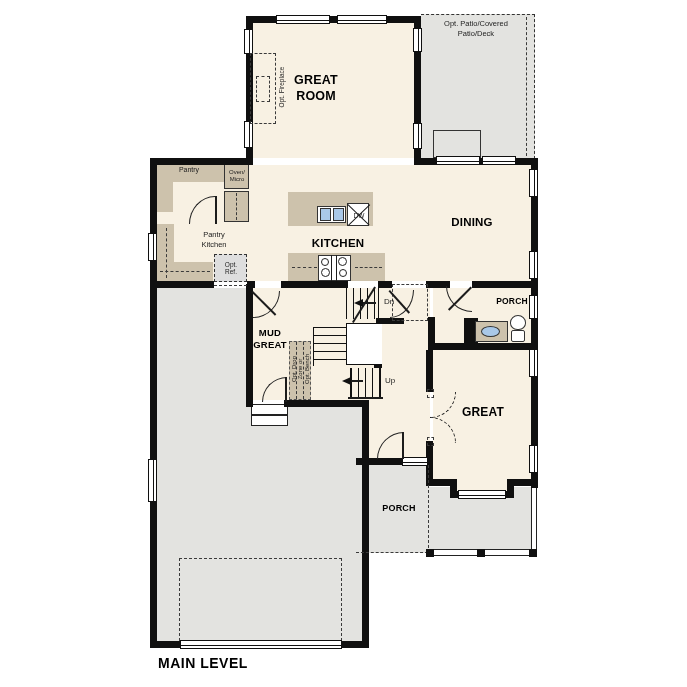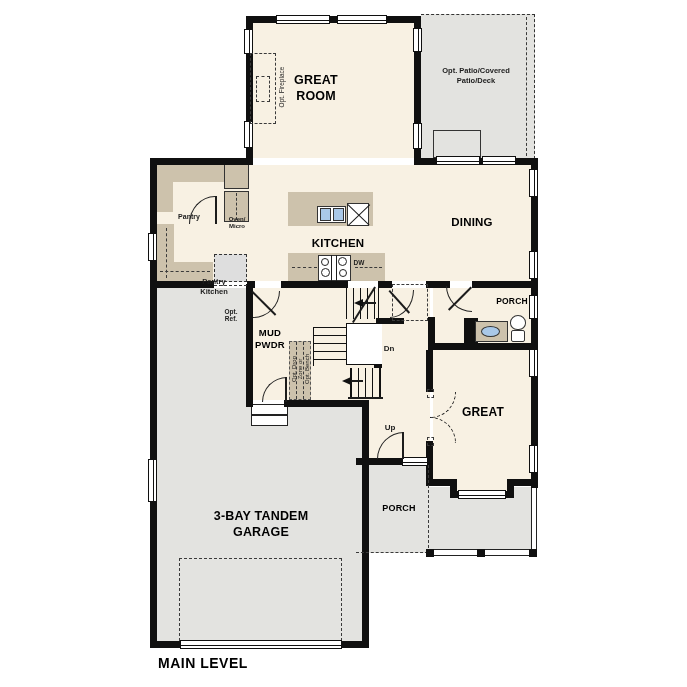--- a/index.html
+++ b/index.html
@@ -16,21 +16,21 @@
   .el{position:absolute;box-sizing:border-box;}
   .f-cream{background:var(--floor-cream);}
   .f-gray{background:var(--exterior-gray);}
   .f-tan{background:var(--cabinet-tan);}
   .w{background:var(--wall-black);}
   .wh,.wv{background:#fff;border:1px solid var(--wall-black);}
   .wh::after{content:"";position:absolute;left:-1px;right:-1px;top:50%;height:1px;background:var(--wall-black);}
   .wv::after{content:"";position:absolute;top:-1px;bottom:-1px;left:50%;width:1px;background:var(--wall-black);}
   .lb{position:absolute;color:#000;font-weight:bold;text-align:center;white-space:pre-line;
       transform:translate(-50%,-50%);line-height:1.3;letter-spacing:.2px;}
-  .sm{font-weight:bold;letter-spacing:0;color:#1c1c1c;margin-top:47px;}
+  .sm{font-weight:normal;letter-spacing:0;color:#1c1c1c;}
   .vlb{position:absolute;transform:translate(-50%,-50%) rotate(-90deg);white-space:nowrap;color:#1c1c1c;}
   .dash{border:1.2px dashed #3a3a3a;background:transparent;}
   .arc{border:1.2px solid #222;background:transparent;}
   .ln{background:#1c1c1c;}
   .dln{border-top:1.2px dashed #3a3a3a;height:0;}
   .dlnv{border-left:1.2px dashed #3a3a3a;width:0;}
   .crc{position:absolute;border:1px solid #222;border-radius:50%;background:#fff;box-sizing:border-box;}
   .tri-l{width:0;height:0;border-style:solid;border-width:4px 9px 4px 0;
          border-color:transparent #111 transparent transparent;background:none;}
 </style>
@@ -202,25 +202,23 @@
   <div class="el w" style="left:426px;top:549px;width:8px;height:8px;"></div>
   <div class="el w" style="left:477px;top:549px;width:8px;height:8px;"></div>
   <div class="el w" style="left:529px;top:549px;width:8px;height:8px;"></div>
 
   <div class="lb" style="left:316px;top:88px;font-size:12.5px;">GREAT
 ROOM</div>
   <div class="lb" style="left:338px;top:243px;font-size:11.5px;">KITCHEN</div>
   <div class="lb" style="left:472px;top:222px;font-size:11.5px;">DINING</div>
   <div class="lb" style="left:512px;top:302px;font-size:8.5px;">PORCH</div>
   <div class="lb" style="left:270px;top:339px;font-size:9.5px;">MUD
-PWDR</div>
+GREAT</div>
   <div class="lb" style="left:483px;top:413px;font-size:12px;">GREAT</div>
   <div class="lb" style="left:399px;top:509px;font-size:9px;">PORCH</div>
-  <div class="lb" style="left:261px;top:524px;font-size:12.5px;">3-BAY TANDEM
-GARAGE</div>
   <div class="lb" style="left:158px;top:663px;font-size:14px;transform:translate(0,-50%);letter-spacing:.5px;">MAIN LEVEL</div>
 
   <div class="lb sm" style="left:476px;top:29px;font-size:7.5px;">Opt. Patio/Covered
 Patio/Deck</div>
   <div class="lb sm" style="left:189px;top:170px;font-size:7px;">Pantry</div>
   <div class="lb sm" style="left:237px;top:176px;font-size:6px;line-height:1.15;">Oven/
 Micro</div>
   <div class="lb sm" style="left:214px;top:240px;font-size:7.5px;">Pantry
 Kitchen</div>
   <div class="lb sm" style="left:231px;top:268px;font-size:6.5px;line-height:1.1;">Opt.

